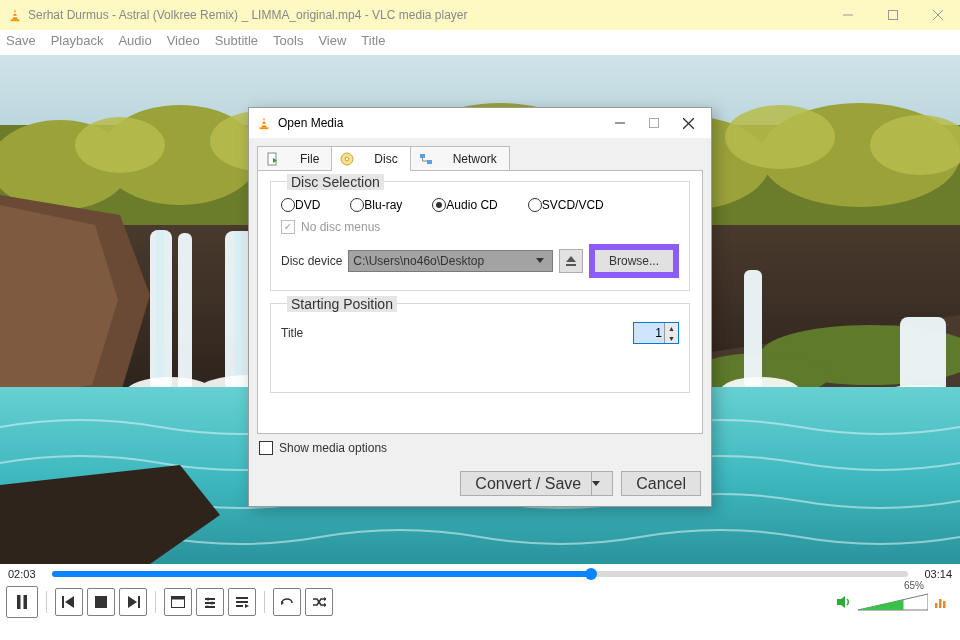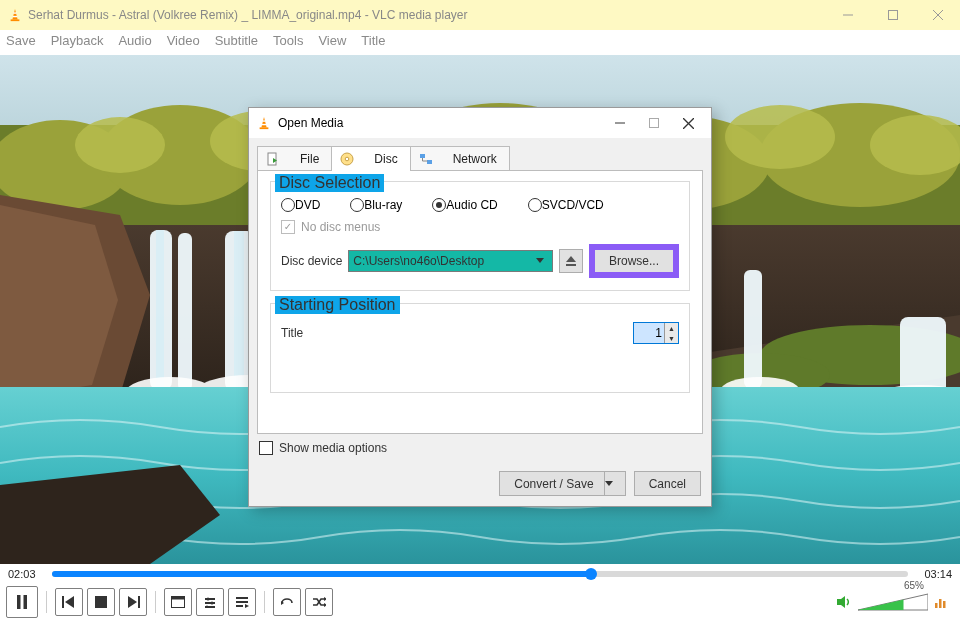--- a/index.html
+++ b/index.html
@@ -31,45 +31,45 @@
 .dlg-title .vlc-cone{width:14px;height:14px;margin-right:7px}
 .dlg-title-text{font-size:12px;color:#000}
 .dlg-win{margin-left:auto;display:flex;gap:0}
 .dlg-wbtn{width:34px;height:24px;display:flex;align-items:center;justify-content:center;color:#333}
 .tabs{display:flex;padding:8px 8px 0 8px;background:#f0f0f0}
 .tab{padding:5px 12px 5px 8px;border:1px solid #bcbcbc;border-bottom:none;background:#f7f7f7;display:flex;align-items:center;gap:20px;margin-right:-1px;font-size:12px;color:#222}
 .tab.active{background:#fff;position:relative;z-index:2}
 .tab .ticon{width:14px;height:14px}
 .tabpanel{margin:0 8px 0 8px;background:#fff;border:1px solid #bcbcbc;border-top:1px solid #bcbcbc;padding:10px 12px 12px 12px;height:264px;box-sizing:border-box;position:relative;top:-1px}
 .group{border:1px solid #d9d9d9;padding:10px 10px 12px 10px;margin-bottom:12px;position:relative}
-.group-title{position:absolute;top:-8px;left:4px;background:#0ea5e9;padding:0 4px;color:#333;font-size:16px}
+.group-title{position:absolute;top:-8px;left:16px;background:#e5e5e5;padding:0 4px;color:#333;font-size:14px}
 .radios{display:flex;gap:30px;margin:6px 0 8px 0;align-items:center}
 .radio{display:flex;align-items:center;color:#000}
 .radio .rcirc{width:12px;height:12px;border:1px solid #333;border-radius:50%;display:flex;align-items:center;justify-content:center}
 .radio.sel .rcirc::after{content:"";width:6px;height:6px;background:#333;border-radius:50%}
 .chk-row{display:flex;align-items:center;gap:6px;color:#9a9a9a;margin-bottom:10px}
 .chk-row .chk{width:12px;height:12px;border:1px solid #bcbcbc;background:#fff;display:flex;align-items:center;justify-content:center}
 .chk.on::after{content:"✓";font-size:10px;color:#9a9a9a;line-height:1}
 .device-row{display:flex;align-items:center;gap:6px}
 .device-row label{white-space:nowrap}
-.combo{flex:1;height:20px;border:1px solid #7a7a7a;background:#14b8a6;display:flex;align-items:center;padding:0 4px;justify-content:space-between;font-size:12px}
+.combo{flex:1;height:20px;border:1px solid #7a7a7a;background:#a3a3a3;display:flex;align-items:center;padding:0 4px;justify-content:space-between;font-size:12px}
 .combo .cv{flex:1;overflow:hidden}
 .combo .carrow{width:12px;text-align:center;color:#333}
 .sqbtn{width:22px;height:22px;border:1px solid #adadad;background:#e1e1e1;display:flex;align-items:center;justify-content:center}
 .browse{height:22px;border:6px solid #8b5cf6;background:#e1e1e1;padding:0 14px;display:flex;align-items:center}
 .pos-row{display:flex;align-items:center;margin-top:8px}
 .pos-row .spacer{flex:1}
 .spin{width:44px;height:20px;border:1px solid #0078d7;display:flex;background:#fff}
 .spin input{width:26px;border:none;outline:none;font-size:12px;text-align:right;padding:0 2px;background:#cde5ff}
 .spin .arrows{width:14px;border-left:1px solid #999;display:flex;flex-direction:column}
 .spin .arrows div{flex:1;display:flex;align-items:center;justify-content:center;font-size:7px;color:#333;background:#e9e9e9}
 .show-more{display:flex;align-items:center;gap:6px;padding:6px 10px 0 10px}
 .show-more .chk{width:12px;height:12px;border:1px solid #333;background:#fff}
 .dlg-buttons{position:absolute;right:10px;bottom:10px;display:flex;gap:8px}
-.dbtn{height:23px;border:1px solid #adadad;background:#e1e1e1;padding:0 14px;display:flex;align-items:center;font-size:12px}
+.dbtn{height:23px;border:1px solid #adadad;background:#e1e1e1;padding:0 14px;display:flex;align-items:center;font-size:16px}
 .dbtn.combo-btn{padding-right:4px}
 .dbtn .dsep{width:1px;height:100%;background:#adadad;margin:0 0 0 10px}
 .dbtn .darrow{width:16px;text-align:center}
 svg{display:block}
 </style>
 </head>
 <body>
 
 <div class="titlebar">
   <span class="vlc-cone">

